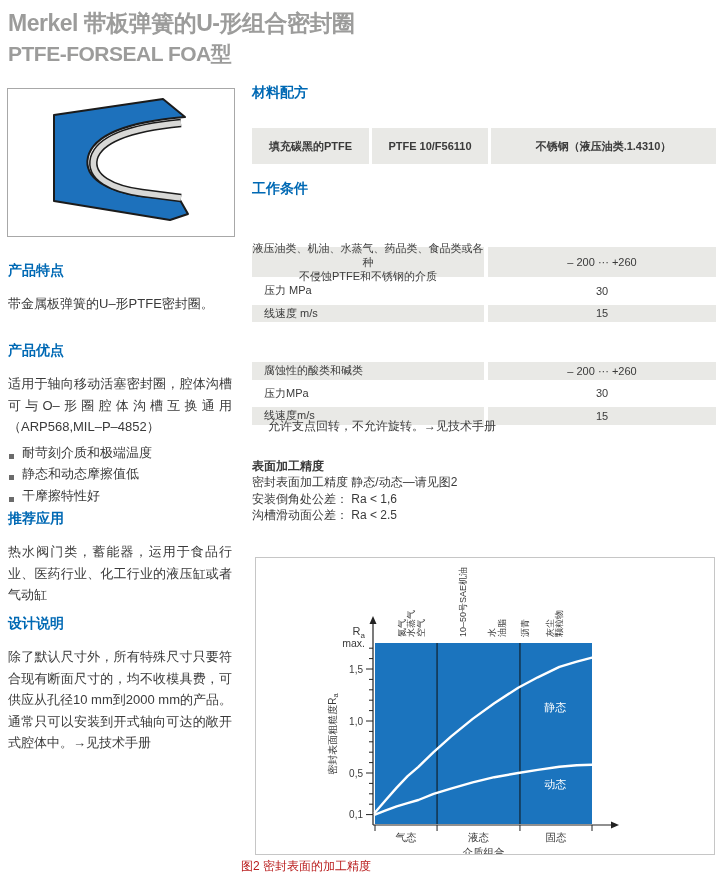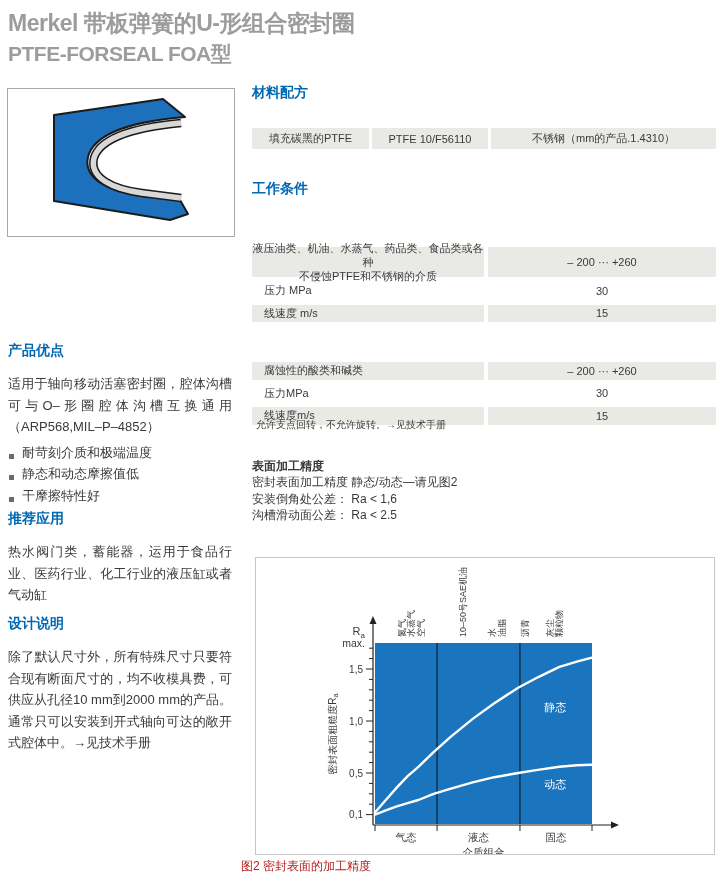--- a/index.html
+++ b/index.html
@@ -25,33 +25,33 @@
   .sec h3{color:var(--accent);font-size:14px;font-weight:bold;margin-bottom:13px;}
   .sec p{font-size:13px;line-height:21.5px;text-align:justify;color:var(--text);}
   .bullets{margin-top:4px;}
   .bullet{display:flex;align-items:center;font-size:13px;line-height:21.5px;}
   .bullet .sq{width:5px;height:5px;background:#6b6b6b;margin:8px 8px 0 1px;flex:none;}
 
   
   .rhead{position:absolute;left:252px;color:var(--accent);font-size:14px;font-weight:bold;}
 
   .mat-table{position:absolute;left:252px;top:128px;width:464px;display:flex;gap:3px;}
-  .mat-table .cell{background:var(--row-shade);height:21px;font-size:11px;display:flex;align-items:center;justify-content:center;}
+  .mat-table .cell{background:var(--row-shade);height:36px;font-size:11px;display:flex;align-items:center;justify-content:center;font-weight:bold;}
   .mat-table .c1{width:117px;} .mat-table .c2{width:116px;} .mat-table .c3{flex:1;}
 
   .wtable{position:absolute;left:252px;width:464px;}
   .trow{display:flex;gap:4px;margin-bottom:5px;}
   .trow .tleft{width:232px;font-size:11px;display:flex;align-items:center;padding-left:12px;}
   .trow .tright{flex:1;font-size:11px;display:flex;align-items:center;justify-content:center;}
   .trow{height:17.5px;}
   .trow .tleft,.trow .tright{height:100%;background:#fff;}
   .trow.shaded .tleft,.trow.shaded .tright{background:var(--row-shade);}
   .trow.tall{height:30px;}
   .trow.tall .tleft{justify-content:center;text-align:center;padding-left:0;line-height:14px;}
-  .tnote{position:absolute;left:256px;font-size:10px;color:var(--text);}
+  .tnote{position:absolute;left:268px;font-size:12px;color:var(--text);}
 
   .surface{position:absolute;left:252px;top:458px;width:464px;font-size:12px;line-height:16.3px;}
   .surface .s-title{font-weight:bold;}
 
   .figure-box{position:absolute;left:255px;top:557px;width:460px;height:298px;border:1px solid #c6c6c6;background:#fff;}
   .caption{position:absolute;left:241px;top:858px;font-size:12px;color:#b91c1c;}
 
   svg text{font-family:"Liberation Sans","DejaVu Sans",sans-serif;}
 </style>
 </head>
@@ -65,20 +65,24 @@
   </header>
 
   <div class="illus">
     <svg viewBox="0 0 226 147" width="226" height="147">
       <path class="seal-body" d="M46,26 L155,10 L177,28 C115,33 85,48 80,68 C75,90 102,103 132,107 L172,111 L180,125 L162,131 L46,112 Z"></path>
       <path d="M173,34 C118,39 91,52 86,69 C81,89 105,100 134,104 L173,109" fill="none" stroke="#1b1b1b" stroke-width="8.5"></path>
       <path d="M173,34 C118,39 91,52 86,69 C81,89 105,100 134,104 L173,109" fill="none" stroke="var(--spring-gray)" stroke-width="5.5"></path>
     </svg>
   </div>
 
+  <section class="sec" style="top:262px">
+    <h3>产品特点</h3>
+    <p>带金属板弹簧的U–形PTFE密封圈。</p>
+  </section>
 
   <section class="sec" style="top:342px">
     <h3>产品优点</h3>
     <p>适用于轴向移动活塞密封圈，腔体沟槽可与O–形圈腔体沟槽互换通用（ARP568,MIL–P–4852）</p>
     <div class="bullets">
       <div class="bullet">
           <span class="sq"></span>
           <span>耐苛刻介质和极端温度</span>
         </div>
       <div class="bullet">
@@ -100,21 +104,21 @@
   <section class="sec" style="top:615px">
     <h3>设计说明</h3>
     <p>除了默认尺寸外，所有特殊尺寸只要符合现有断面尺寸的，均不收模具费，可供应从孔径10 mm到2000 mm的产品。通常只可以安装到开式轴向可达的敞开式腔体中。→见技术手册</p>
   </section>
 
   <h3 class="rhead" style="top:84px">材料配方</h3>
 
   <div class="mat-table">
     <div class="cell c1">填充碳黑的PTFE</div>
     <div class="cell c2">PTFE 10/F56110</div>
-    <div class="cell c3">不锈钢（mm的产品.1.4310）</div>
+    <div class="cell c3">不锈钢（液压油类.1.4310）</div>
   </div>
 
   <h3 class="rhead" style="top:180px">工作条件</h3>
 
   <div class="wtable" style="top:247px">
     <div class="trow shaded tall">
       <div class="tleft" style="white-space:pre-line">液压油类、机油、水蒸气、药品类、食品类或各种
 不侵蚀PTFE和不锈钢的介质</div>
       <div class="tright">– 200 ··· +260</div>
     </div>

